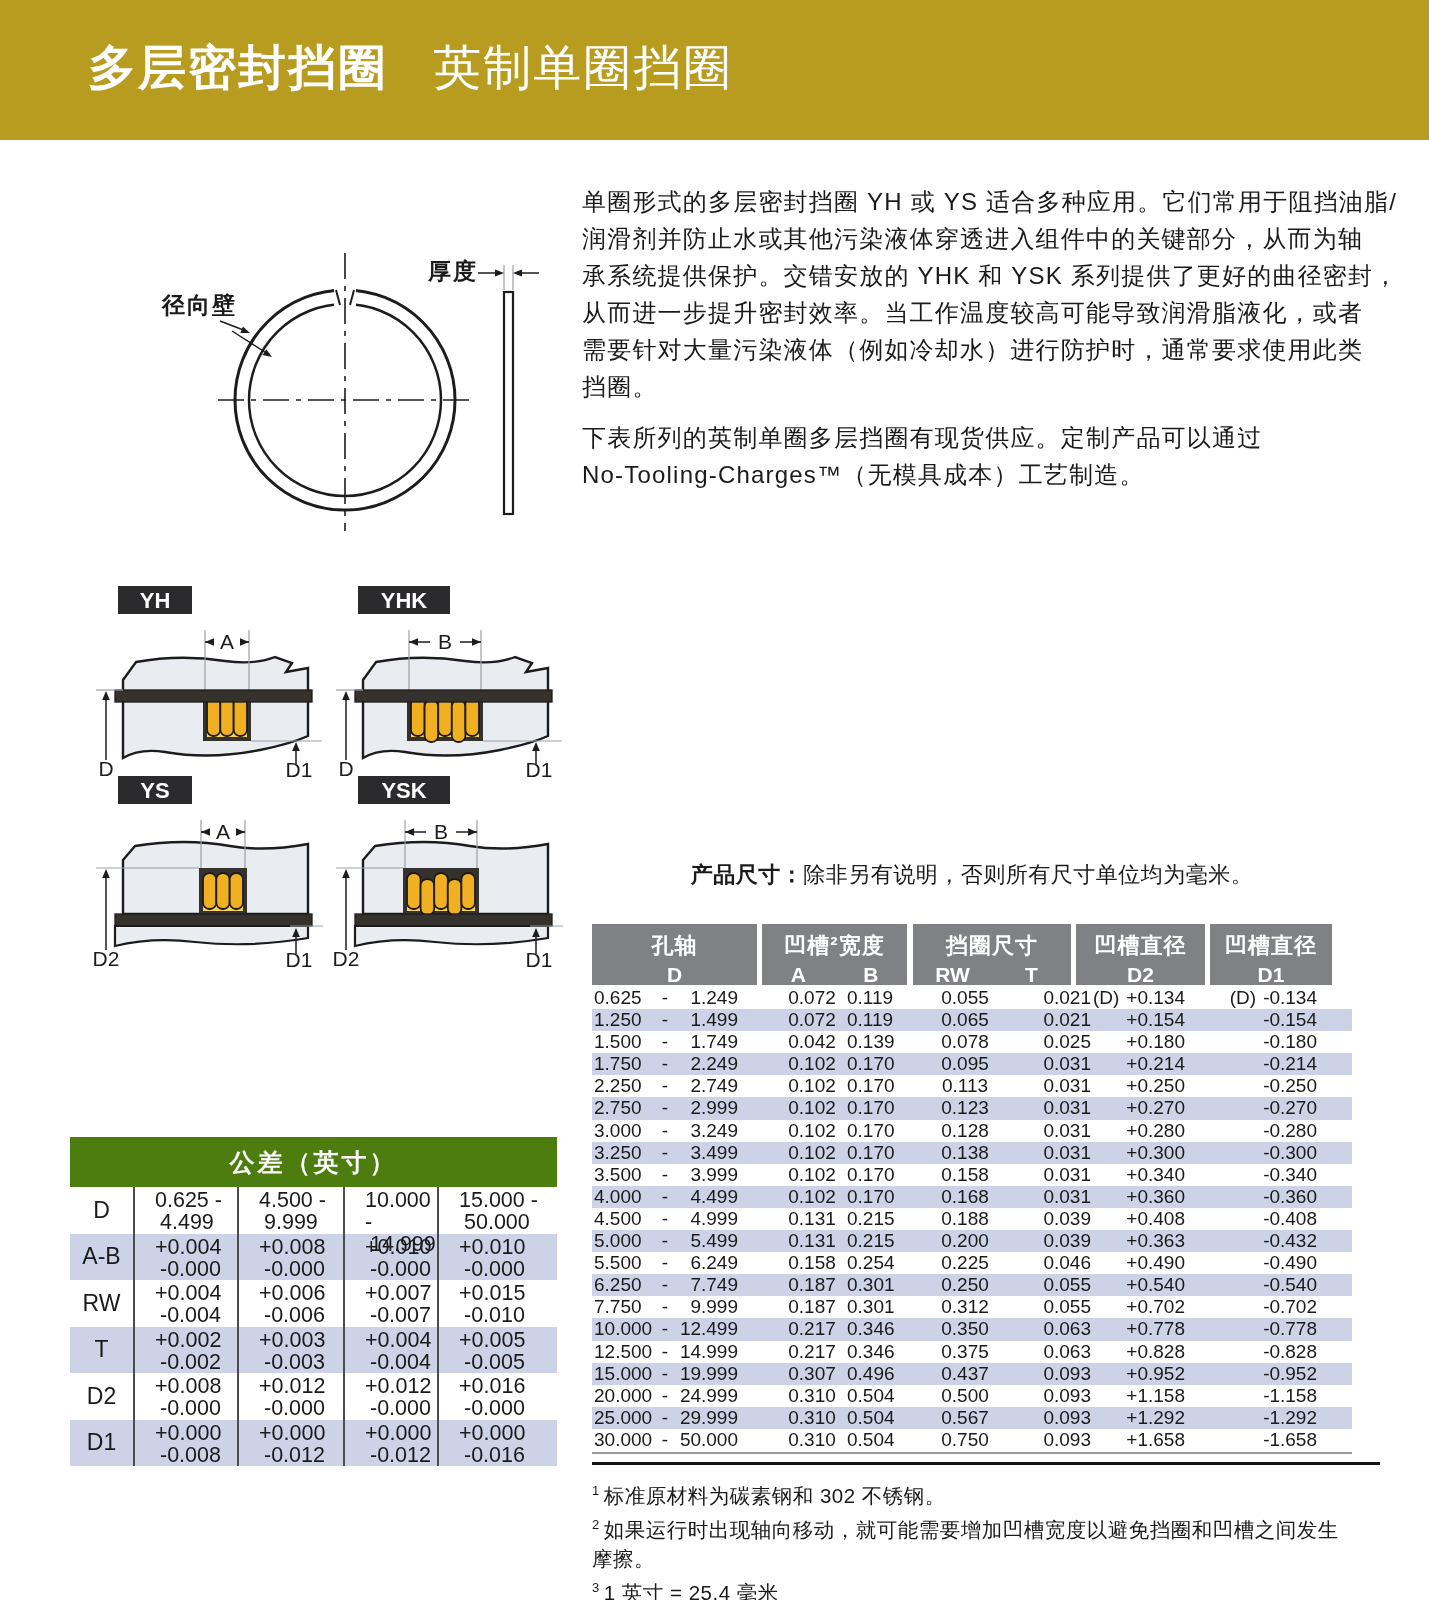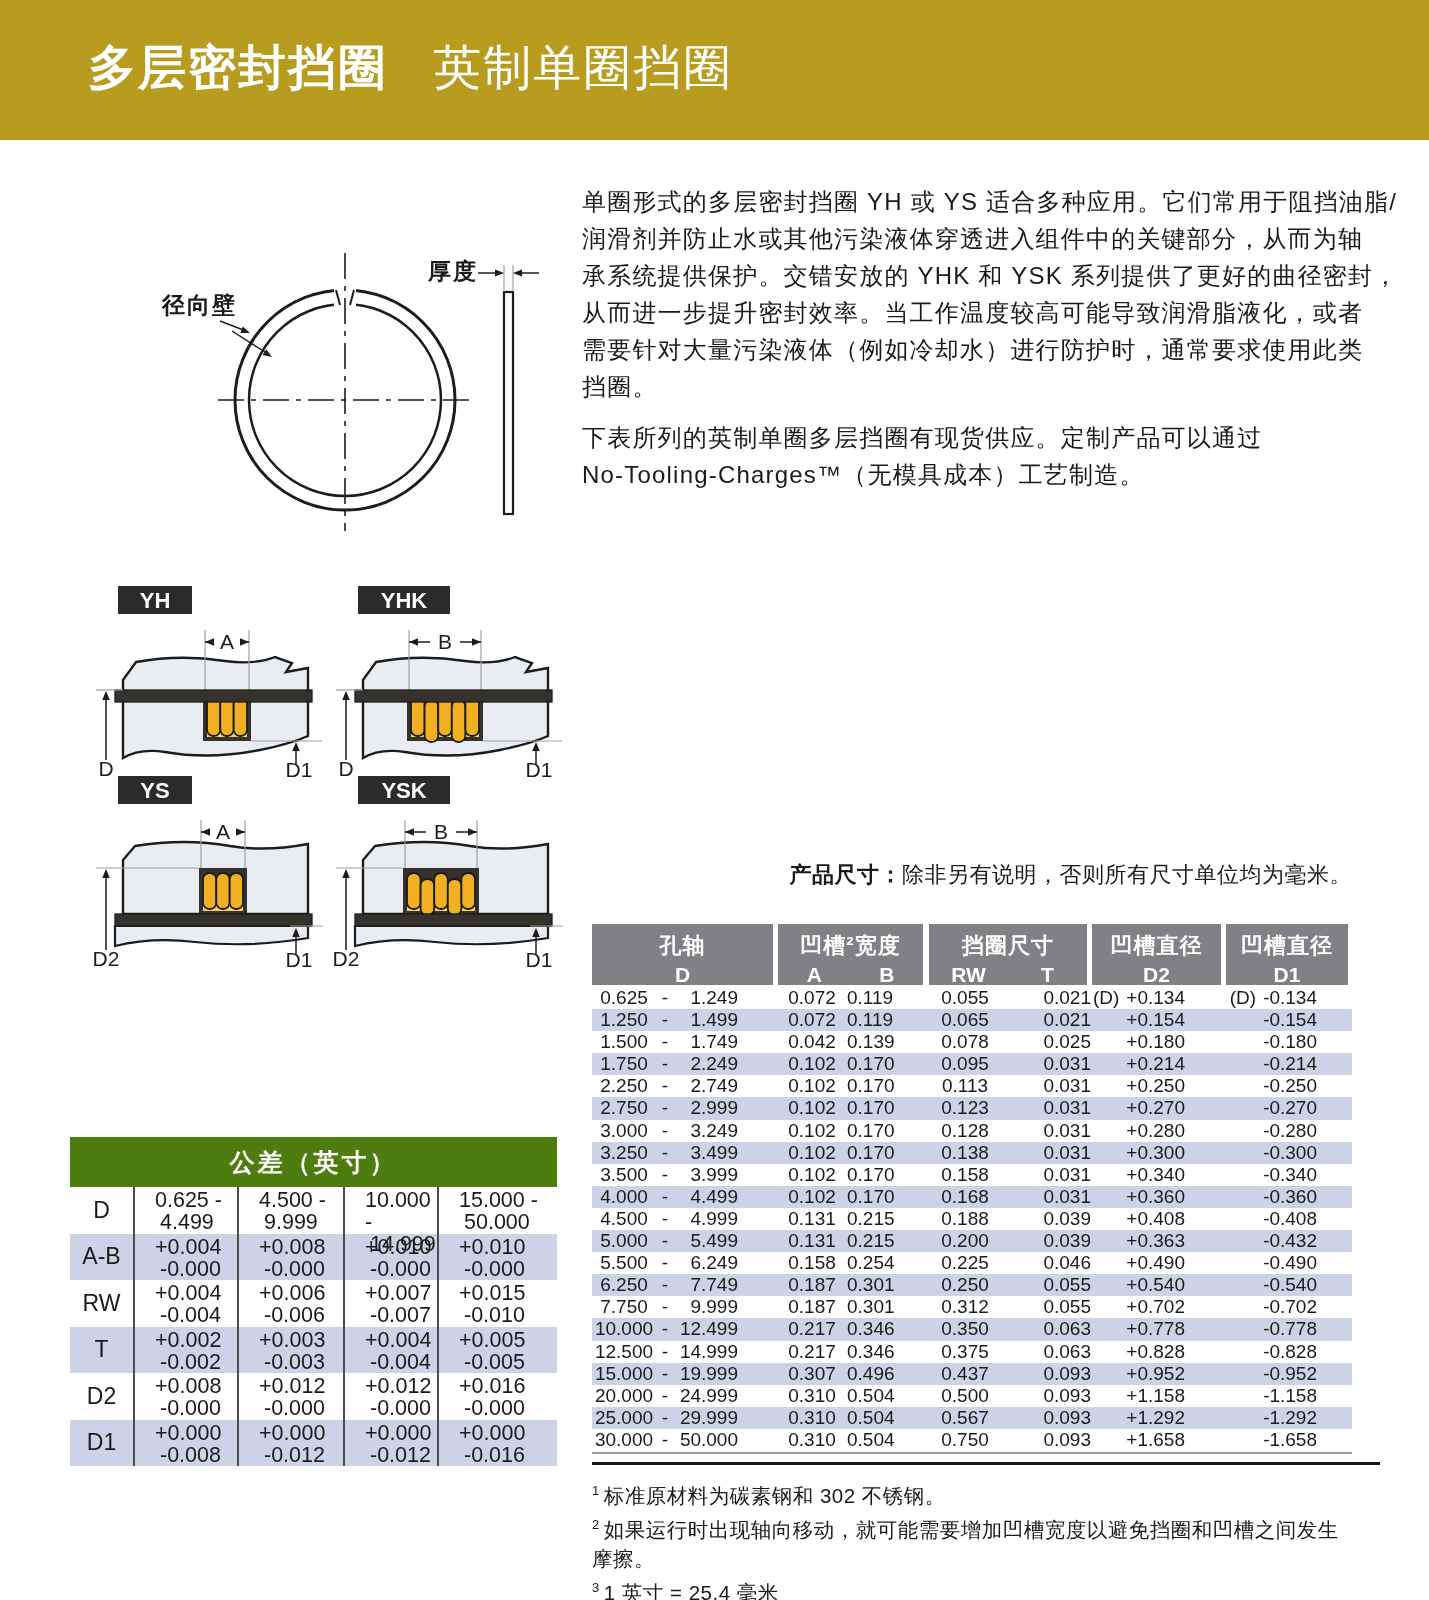--- a/index.html
+++ b/index.html
@@ -18,38 +18,38 @@
          letter-spacing:1.2px}
   .intro .p{white-space:pre-line;margin:0}
   .intro .p2{margin-top:14px}
 
   .diag{position:absolute;width:240px;height:195px}
   #diag-0{left:90px;top:584px}
   #diag-1{left:330px;top:584px}
   #diag-2{left:90px;top:774px}
   #diag-3{left:330px;top:774px}
 
-  .note{position:absolute;left:592px;top:860px;width:760px;text-align:right;font-size:22px;
+  .note{position:absolute;left:592px;top:860px;width:760px;text-align:center;font-size:22px;
         letter-spacing:.5px}
   .note b{font-weight:bold}
 
   .dtable{position:absolute;left:592px;top:924px;width:760px}
   .dt-head{display:flex;height:61px}
   .hcell{background:#7f8184;color:#fff;text-align:center;font-weight:bold;box-sizing:border-box}
   .hcell .l1{font-size:22px;margin-top:7px;letter-spacing:1px}
   .hcell .l2{font-size:21px;margin-top:2px;display:flex}
   .hcell .l2 span{flex:1;text-align:center}
-  .hc1{width:181px}.hc2{width:145px;margin-left:5px}.hc3{width:158px;margin-left:6px}
+  .hc1{width:165px}.hc2{width:145px;margin-left:5px}.hc3{width:158px;margin-left:6px}
   .hc4{width:129px;margin-left:5px}.hc5{width:122px;margin-left:5px}
 
   .dt-rows{margin-top:2px}
   .trow{display:flex;height:22.1px;line-height:22.3px;font-size:19px}
   .trow:nth-child(even){background:#cdd3e7}
   .cd{width:185px;display:flex;box-sizing:border-box;padding-left:2px}
-  .cd .mn{width:60px;text-align:center}
+  .cd .mn{width:60px;text-align:left}
   .cd .ds{width:22px;text-align:center}
   .cd .mx{width:62px;text-align:right}
   .ca{width:70px;text-align:center}
   .cb{width:80px;}
   .crw{width:76px;text-align:center}
   .ct{width:88px;text-align:right}
   .cd2{width:134px;display:flex;justify-content:flex-end;box-sizing:border-box;padding-right:40px;gap:7px}
   .cd1{width:127px;display:flex;justify-content:flex-end;box-sizing:border-box;padding-right:35px;gap:7px}
 
   .sep1{width:760px;border-top:2px solid #9a9a9a;margin-top:1px}

